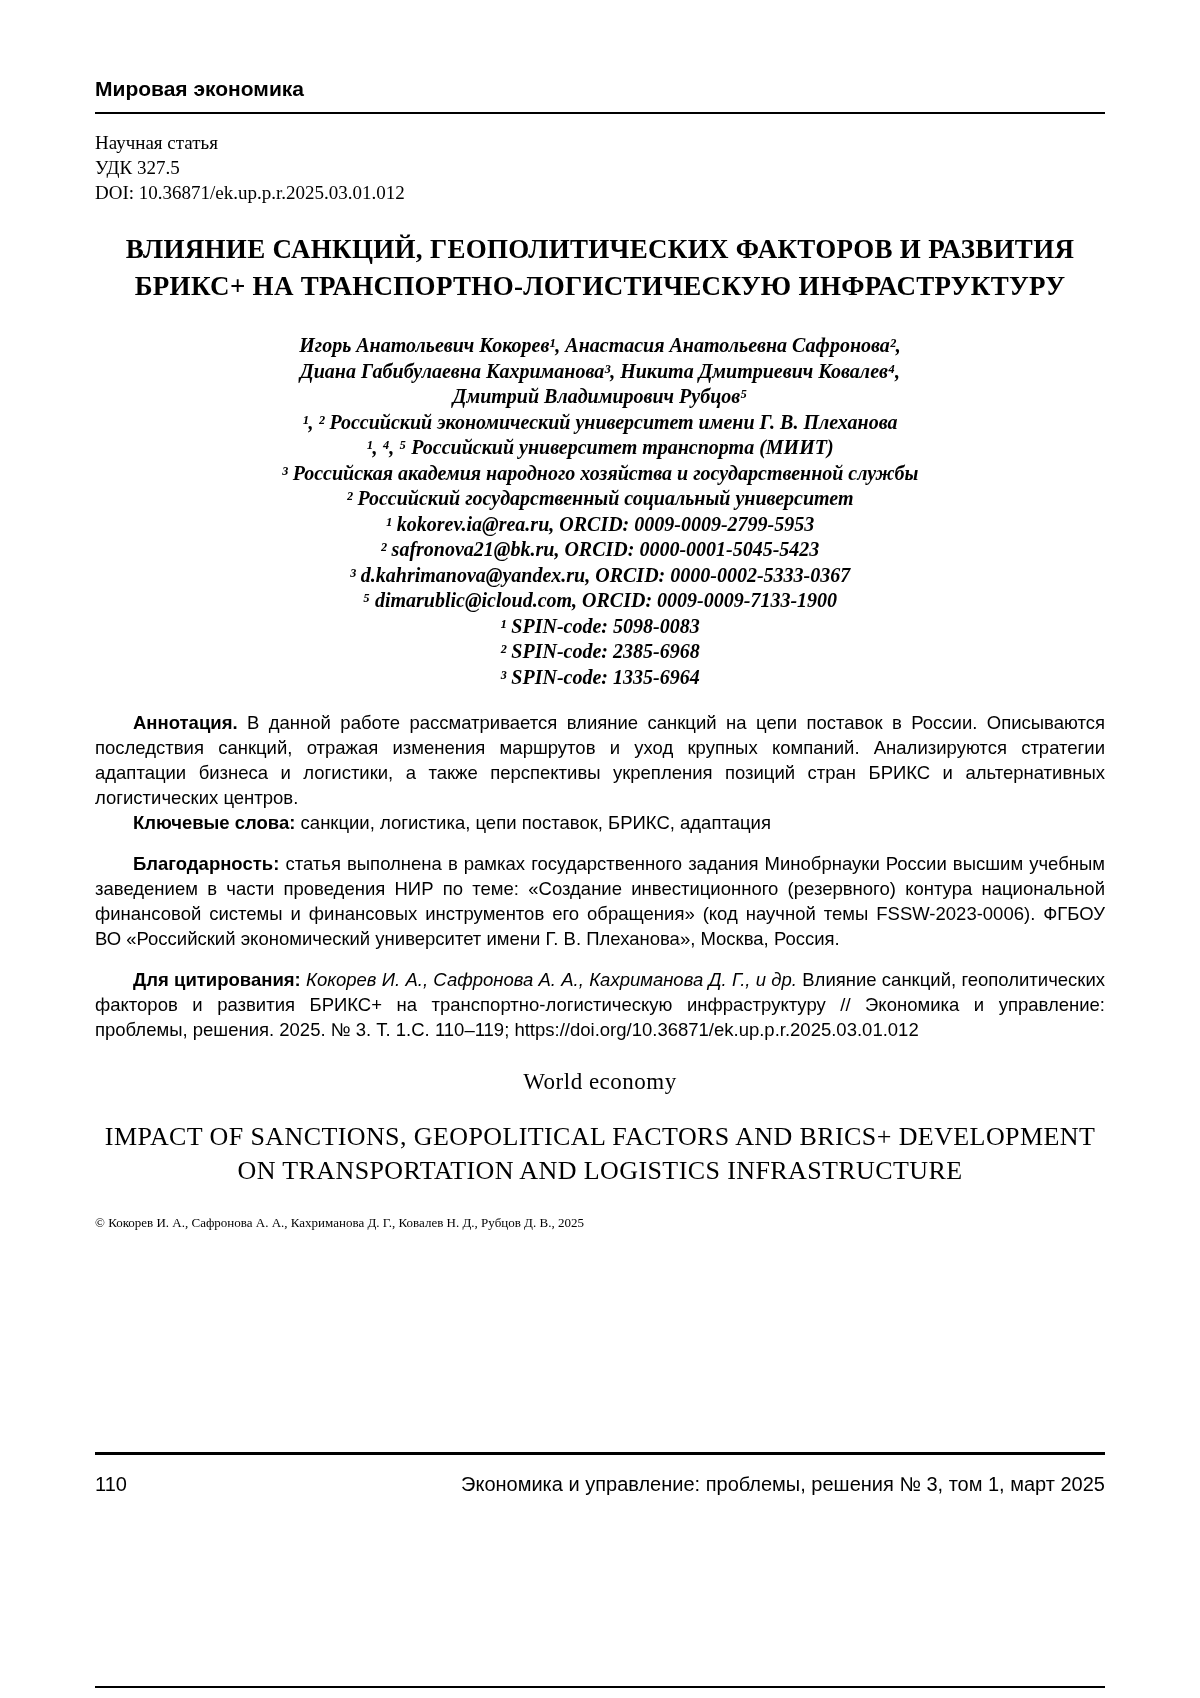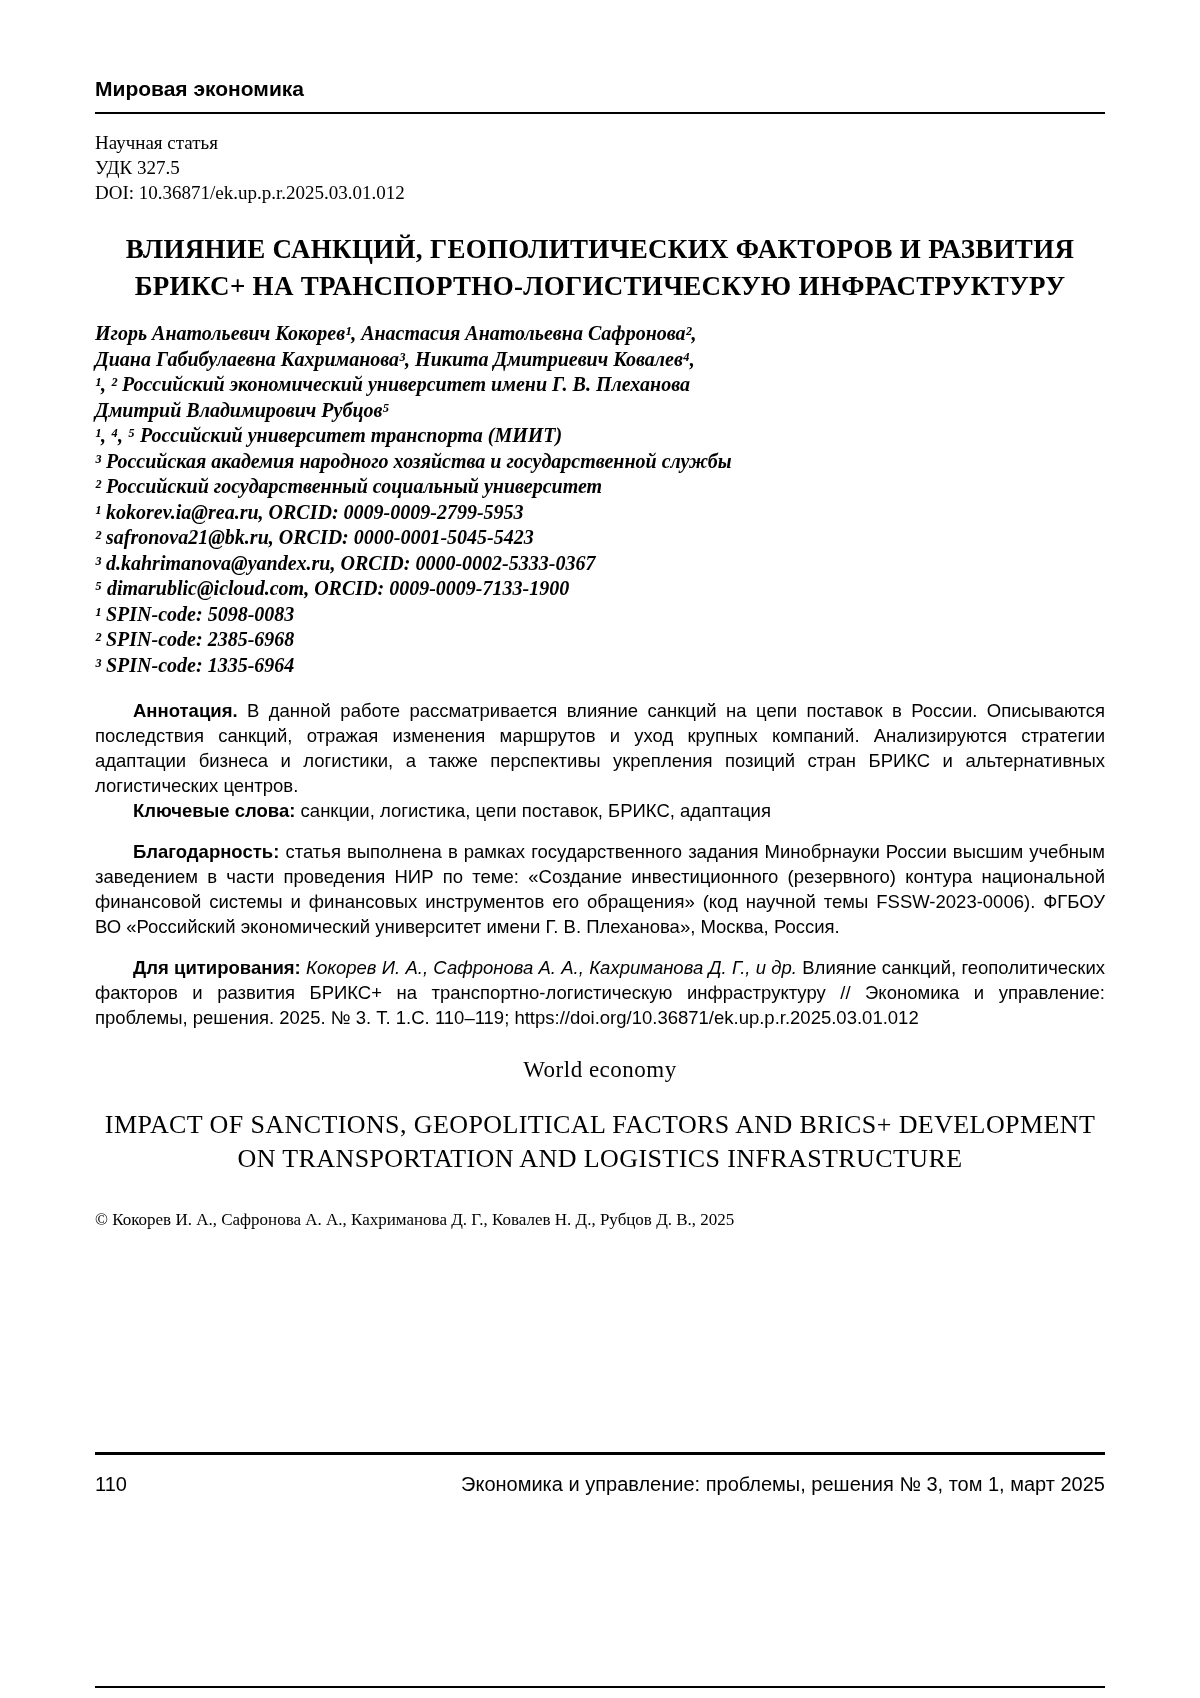--- a/index.html
+++ b/index.html
@@ -38,22 +38,22 @@
   .meta div { margin: 0; }
   .title-ru {
     margin-top: 26px;
     text-align: center;
     font-weight: bold;
     font-size: 27px;
     line-height: 37px;
     letter-spacing: 0.3px;
   }
   .center-block {
-    margin-top: 16px;
-    text-align: left;
+    margin-top: 28px;
+    text-align: center;
     font-weight: bold;
     font-style: italic;
     font-size: 20px;
     line-height: 25.5px;
   }
   .center-block div { margin: 0; }
   .para {
     font-family: "Liberation Sans", sans-serif;
     font-size: 18.5px;
     line-height: 25px;
@@ -80,22 +80,22 @@
     letter-spacing: 0.5px;
   }
   .title-en {
     margin-top: 24px;
     text-align: center;
     font-size: 26px;
     line-height: 34px;
     letter-spacing: 0.4px;
   }
   .copyright {
-    margin-top: 33px;
-    font-size: 17px;
+    margin-top: 24px;
+    font-size: 13px;
     line-height: 22px;
   }
   .footer {
     position: absolute;
     left: 95px;
     right: 95px;
     top: 1452px;
   }
   .footer-rule {
     border: none;
@@ -132,22 +132,22 @@
     <div>Научная статья</div>
     <div>УДК 327.5</div>
     <div>DOI: 10.36871/ek.up.p.r.2025.03.01.012</div>
   </div>
 
   <div class="title-ru">ВЛИЯНИЕ САНКЦИЙ, ГЕОПОЛИТИЧЕСКИХ ФАКТОРОВ И РАЗВИТИЯ БРИКС+ НА ТРАНСПОРТНО-ЛОГИСТИЧЕСКУЮ ИНФРАСТРУКТУРУ</div>
 
   <div class="center-block">
     <div>Игорь Анатольевич Кокорев¹, Анастасия Анатольевна Сафронова²,</div>
     <div>Диана Габибулаевна Кахриманова³, Никита Дмитриевич Ковалев⁴,</div>
+    <div>Дмитрий Владимирович Рубцов⁵</div>
     <div>¹, ² Российский экономический университет имени Г. В. Плеханова</div>
-    <div>Дмитрий Владимирович Рубцов⁵</div>
     <div>¹, ⁴, ⁵ Российский университет транспорта (МИИТ)</div>
     <div>³ Российская академия народного хозяйства и государственной службы</div>
     <div>² Российский государственный социальный университет</div>
     <div>¹ kokorev.ia@rea.ru, ORCID: 0009-0009-2799-5953</div>
     <div>² safronova21@bk.ru, ORCID: 0000-0001-5045-5423</div>
     <div>³ d.kahrimanova@yandex.ru, ORCID: 0000-0002-5333-0367</div>
     <div>⁵ dimarublic@icloud.com, ORCID: 0009-0009-7133-1900</div>
     <div>¹ SPIN-code: 5098-0083</div>
     <div>² SPIN-code: 2385-6968</div>
     <div>³ SPIN-code: 1335-6964</div>

